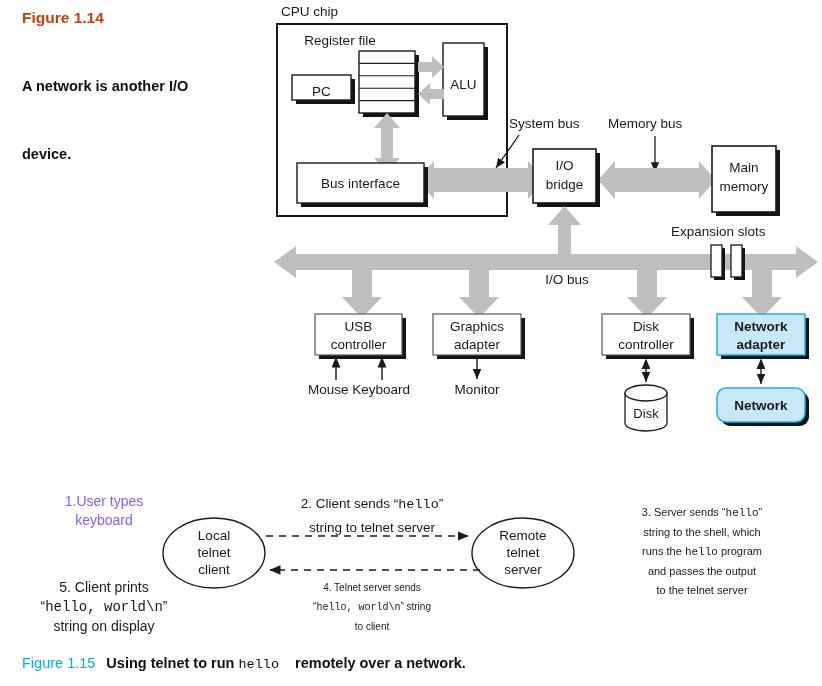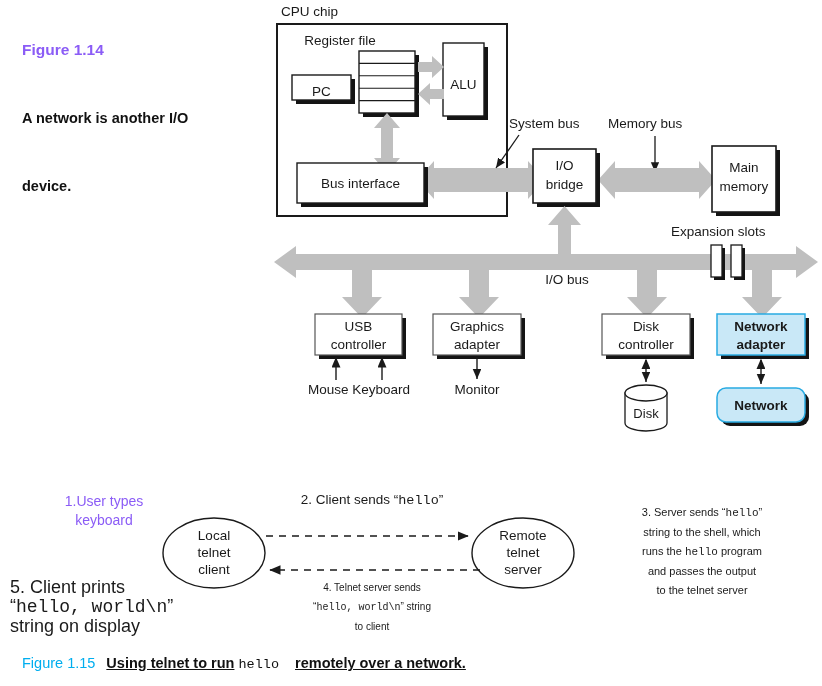--- a/index.html
+++ b/index.html
@@ -7,27 +7,27 @@
     width:822px;height:686px;background:#ffffff;
     font-family:"Liberation Sans", sans-serif;
     color:#1a1a1a; position:relative; overflow:hidden;
   }
   .fig{position:absolute;left:0;top:0;width:822px;height:686px;}
   svg{display:block;}
   .mono{font-family:"Liberation Mono", monospace;}
 
   
   #caption-block{position:absolute;left:22px;top:8px;width:240px;}
-  #caption-num{color:#8b5cf6;font-weight:bold;font-size:15.5px;line-height:20px;margin-top:32px;}
+  #caption-num{color:#c2410c;font-weight:bold;font-size:15.5px;line-height:20px;}
   #caption-text{color:#111;font-weight:bold;font-size:14.5px;line-height:20px;margin-top:48px;}
 
   
   #fig-caption{position:absolute;left:22px;top:655px;font-size:14.5px;font-weight:bold;}
   #fig-caption .num{color:#00AEEF;font-weight:normal;}
-  #fig-caption .txt{color:#111;font-weight:bold;margin-left:11px;text-decoration:underline;}
+  #fig-caption .txt{color:#111;font-weight:bold;margin-left:11px;}
   #fig-caption .mono{font-size:13.5px;font-weight:normal;color:#111;}
 </style>
 </head>
 <body>
 
 <div id="caption-block">
   <div id="caption-num">Figure 1.14</div>
   <div id="caption-text">A network is another I/O</div>
   <div id="caption-text">device.</div>
 </div>
@@ -219,39 +219,40 @@
   <line x1="266" y1="536" x2="468" y2="536" stroke="#1a1a1a" stroke-width="1.5" stroke-dasharray="7,6" marker-end="url(#dashArrow)"></line>
 
   <line x1="480" y1="570" x2="270" y2="570" stroke="#1a1a1a" stroke-width="1.5" stroke-dasharray="7,6" marker-end="url(#dashArrow)"></line>
 </svg>
 
 <div style="position:absolute;left:18px;top:492px;width:172px;text-align:center;font-size:14px;line-height:19px;color:#8b5cf6;">
   <div>1.User types</div>
   <div>keyboard</div>
 </div>
 
-<div style="position:absolute;left:274px;top:492px;width:196px;text-align:center;font-size:13.5px;line-height:16px;color:#1a1a1a;">
+<div style="position:absolute;left:274px;top:492px;width:196px;text-align:center;font-size:13.5px;line-height:23px;color:#1a1a1a;">
   <div><span>2. Client sends “</span><span class="mono">hello</span><span>”</span></div>
+  <div>string to telnet server</div>
 </div>
 
 <div style="position:absolute;left:586px;top:503px;width:232px;text-align:center;font-size:11px;line-height:19px;color:#1a1a1a;">
   <div><span>3. Server sends “</span><span class="mono">hello</span><span>”</span></div>
   <div>string to the shell, which</div>
   <div><span>runs the </span><span class="mono">hello</span><span> program</span></div>
   <div>and passes the output</div>
   <div>to the telnet server</div>
 </div>
 
 <div style="position:absolute;left:274px;top:578px;width:196px;text-align:center;font-size:10px;line-height:19px;color:#1a1a1a;">
   <div>4. Telnet server sends</div>
   <div><span>“</span><span class="mono">hello, world\n</span><span>” string</span></div>
   <div>to client</div>
 </div>
 
-<div style="position:absolute;left:10px;top:578px;width:188px;text-align:left;font-size:18px;line-height:19px;color:#1a1a1a;">
+<div style="position:absolute;left:10px;top:578px;width:188px;text-align:center;font-size:14px;line-height:19px;color:#1a1a1a;">
   <div>5. Client prints</div>
   <div><span>“</span><span class="mono">hello, world\n</span><span>”</span></div>
   <div>string on display</div>
 </div>
 
 <div id="fig-caption">
   <span class="num">Figure 1.15</span><span class="txt">Using telnet to run</span> <span class="mono">hello</span> <span class="txt" style="margin-left:12px">remotely over a network.</span>
 </div>
 
 </body></html>

